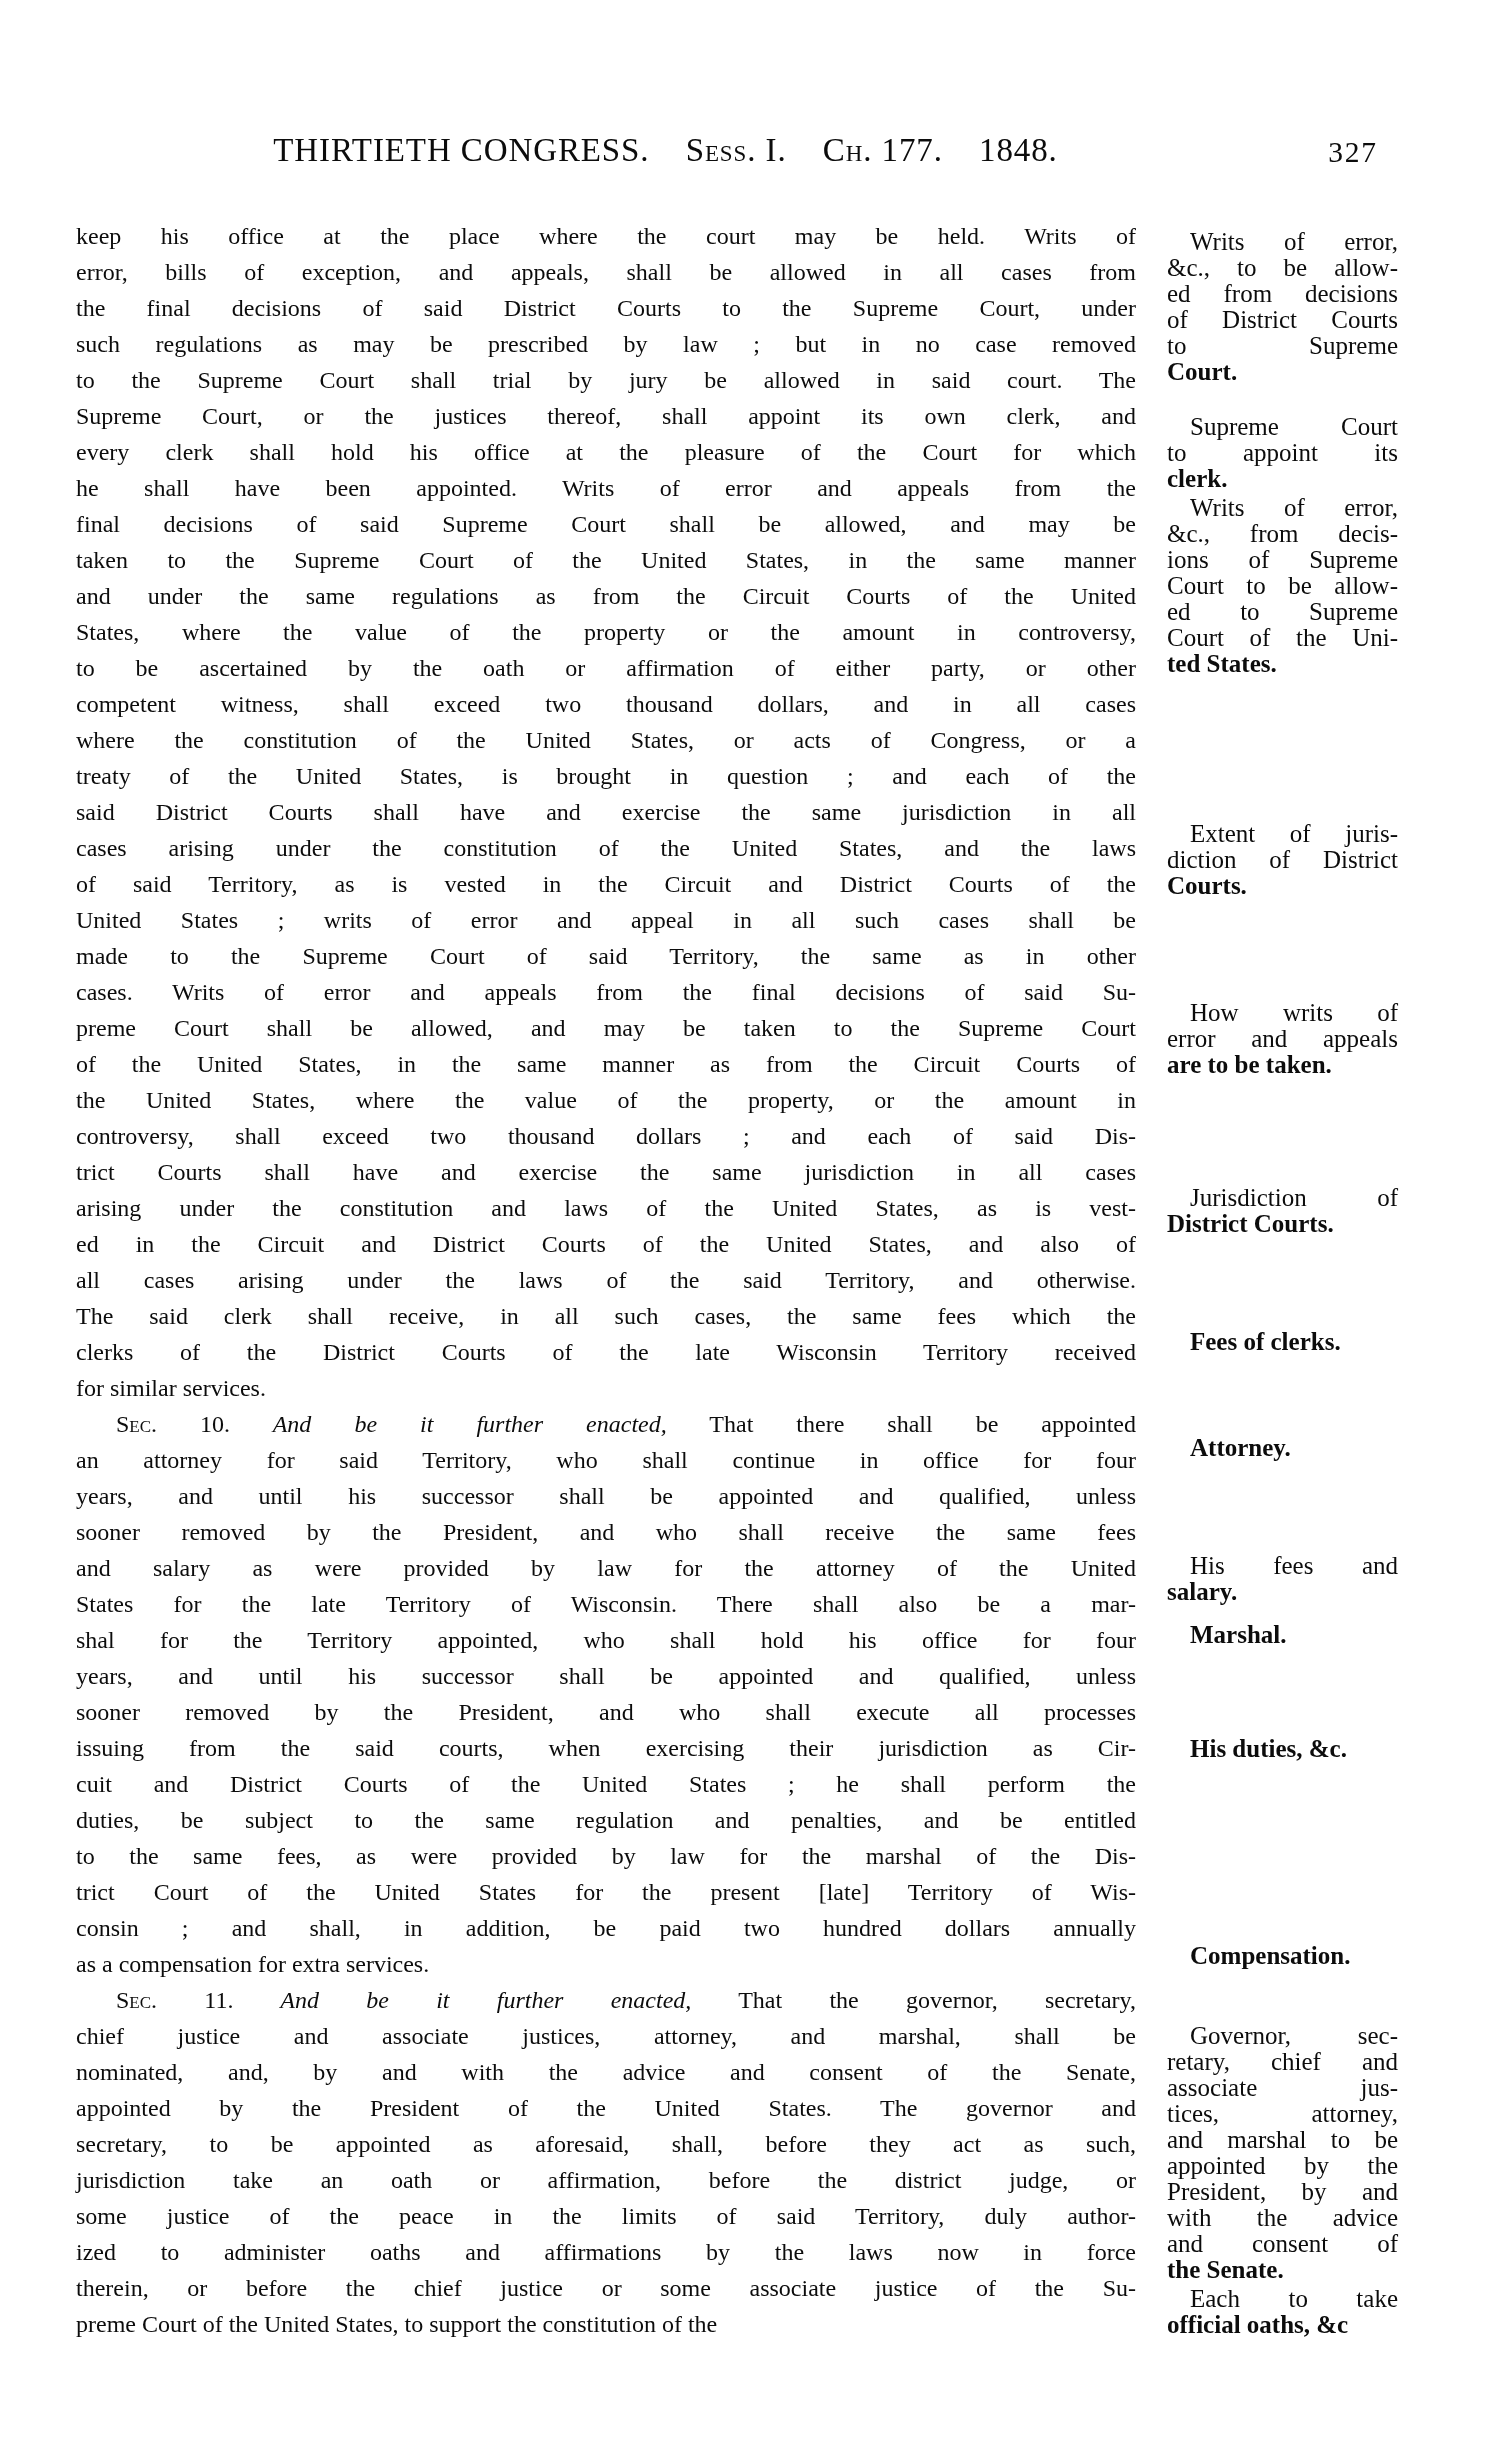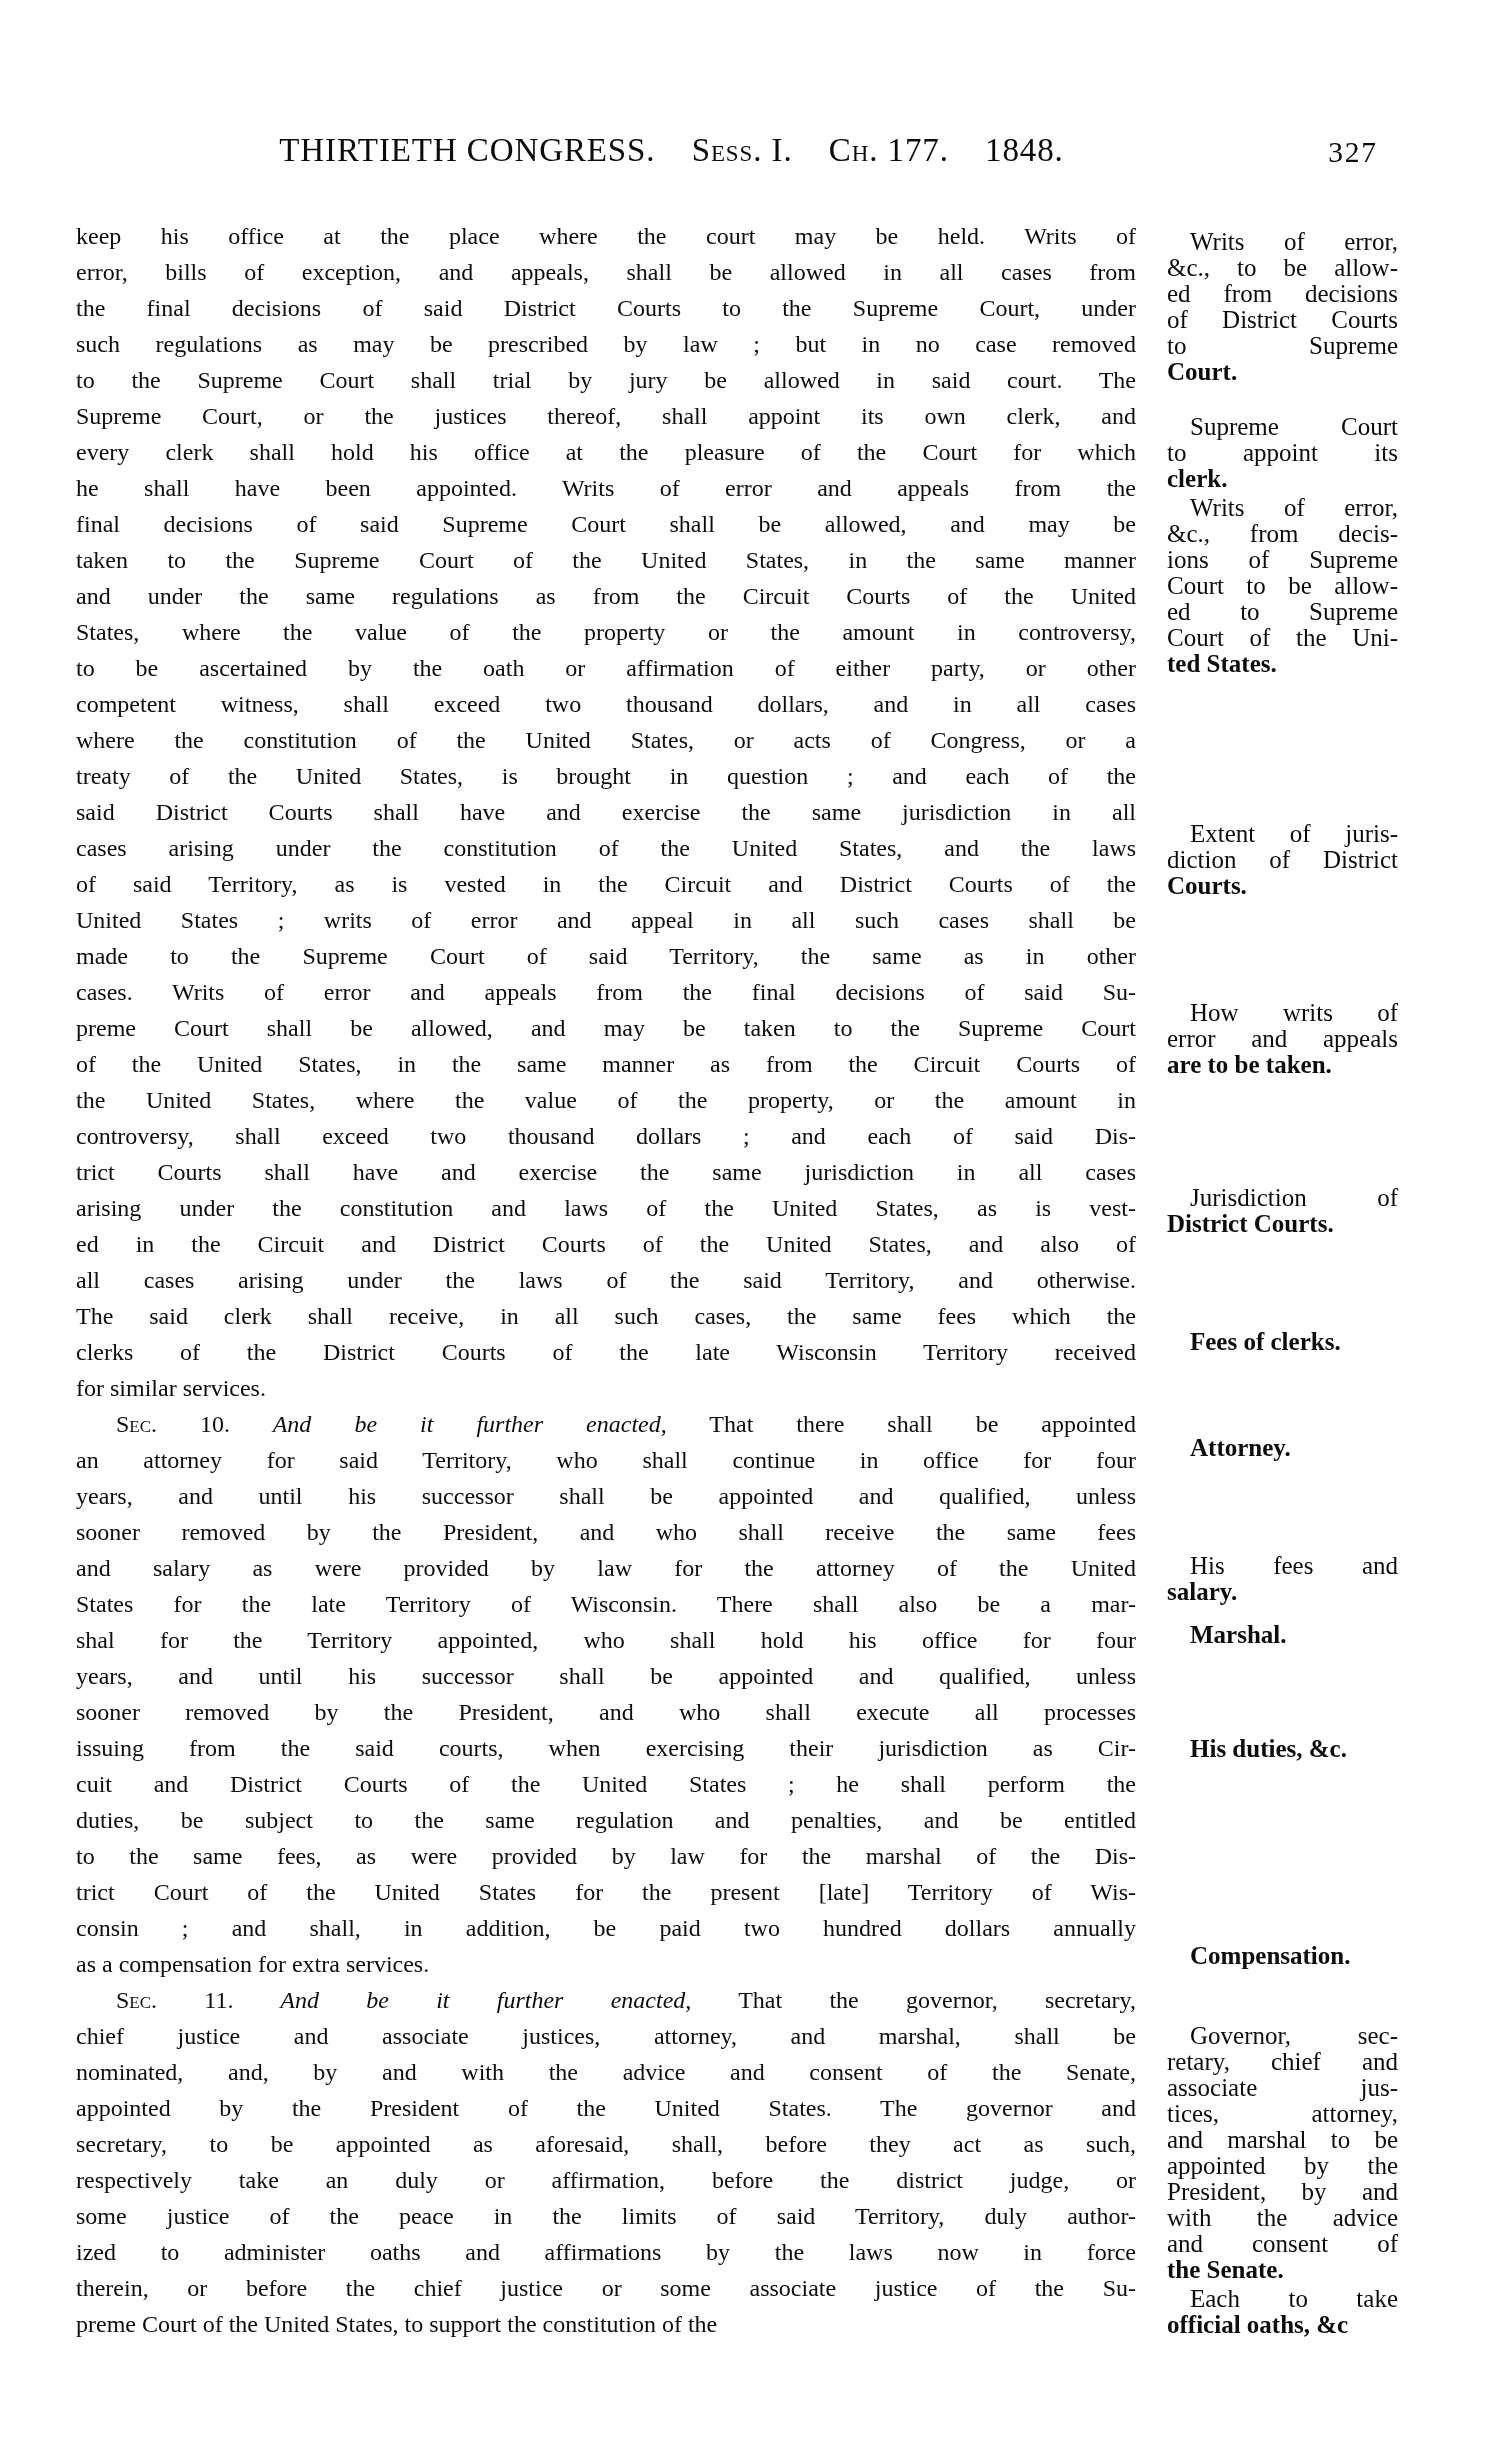--- a/index.html
+++ b/index.html
@@ -6,21 +6,21 @@
   body {
     width: 1510px; height: 2462px;
     background: #ffffff;
     color: #0c0c0c;
     font-family: "Liberation Serif", serif;
     position: relative;
     overflow: hidden;
   }
   .page-header {
     position: absolute;
-    left: 222px; top: 132px; width: 899px;
+    left: 216px; top: 132px; width: 899px;
     font-size: 33px;
     text-align: center;
     white-space: nowrap;
     letter-spacing: 0.9px;
   }
   .page-header .seg + .seg { margin-left: 27px; }
   .sc-caps { font-variant: small-caps; }
   .page-number {
     position: absolute;
     left: 1288px; top: 136px; width: 130px;
@@ -116,21 +116,21 @@
     <div class="line"><span class="sc"></span><span class="it"></span><span>duties, be subject to the same regulation and penalties, and be entitled</span></div>
     <div class="line"><span class="sc"></span><span class="it"></span><span>to the same fees, as were provided by law for the marshal of the Dis-</span></div>
     <div class="line"><span class="sc"></span><span class="it"></span><span>trict Court of the United States for the present [late] Territory of Wis-</span></div>
     <div class="line"><span class="sc"></span><span class="it"></span><span>consin ; and shall, in addition, be paid two hundred dollars annually</span></div>
     <div class="line parend"><span class="sc"></span><span class="it"></span><span>as a compensation for extra services.</span></div>
     <div class="line indent"><span class="sc">Sec. 11.</span><span class="it"> And be it further enacted,</span><span> That the governor, secretary,</span></div>
     <div class="line"><span class="sc"></span><span class="it"></span><span>chief justice and associate justices, attorney, and marshal, shall be</span></div>
     <div class="line"><span class="sc"></span><span class="it"></span><span>nominated, and, by and with the advice and consent of the Senate,</span></div>
     <div class="line"><span class="sc"></span><span class="it"></span><span>appointed by the President of the United States.  The governor and</span></div>
     <div class="line"><span class="sc"></span><span class="it"></span><span>secretary, to be appointed as aforesaid, shall, before they act as such,</span></div>
-    <div class="line"><span class="sc"></span><span class="it"></span><span>respectively take an duly or affirmation, before the district judge, or</span></div>
+    <div class="line"><span class="sc"></span><span class="it"></span><span>jurisdiction take an oath or affirmation, before the district judge, or</span></div>
     <div class="line"><span class="sc"></span><span class="it"></span><span>some justice of the peace in the limits of said Territory, duly author-</span></div>
     <div class="line"><span class="sc"></span><span class="it"></span><span>ized to administer oaths and affirmations by the laws now in force</span></div>
     <div class="line"><span class="sc"></span><span class="it"></span><span>therein, or before the chief justice or some associate justice of the Su-</span></div>
     <div class="line parend"><span class="sc"></span><span class="it"></span><span>preme Court of the United States, to support the constitution of the</span></div>
 </div>
 
 <div>
   <div class="note" style="top: 229px;">
       <div class="nline">Writs of error,</div>
       <div class="nline">&amp;c., to be allow-</div>

